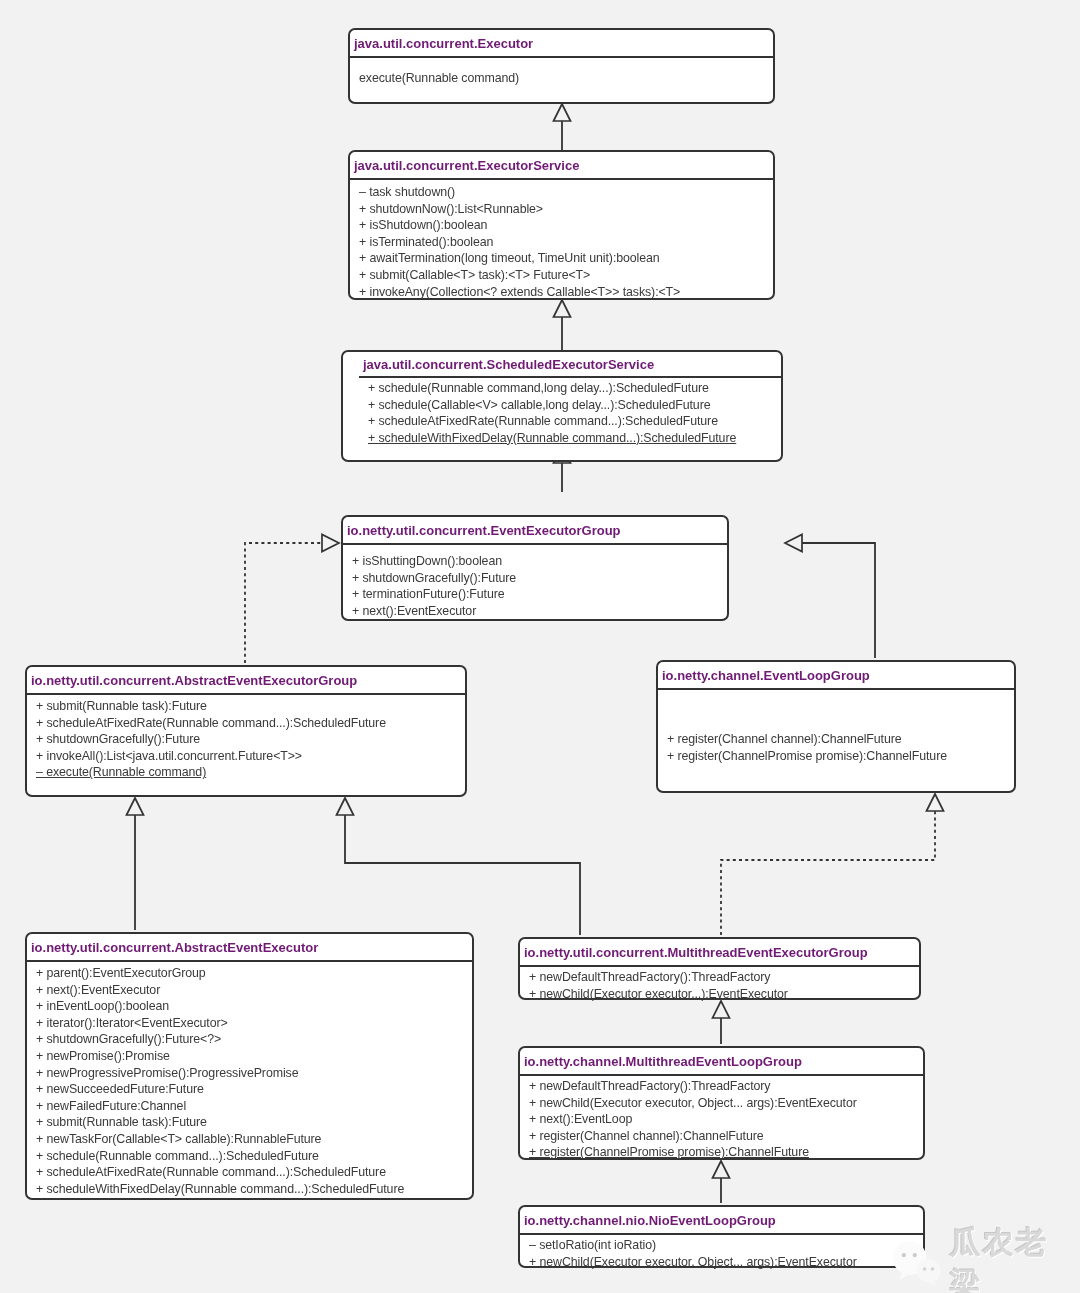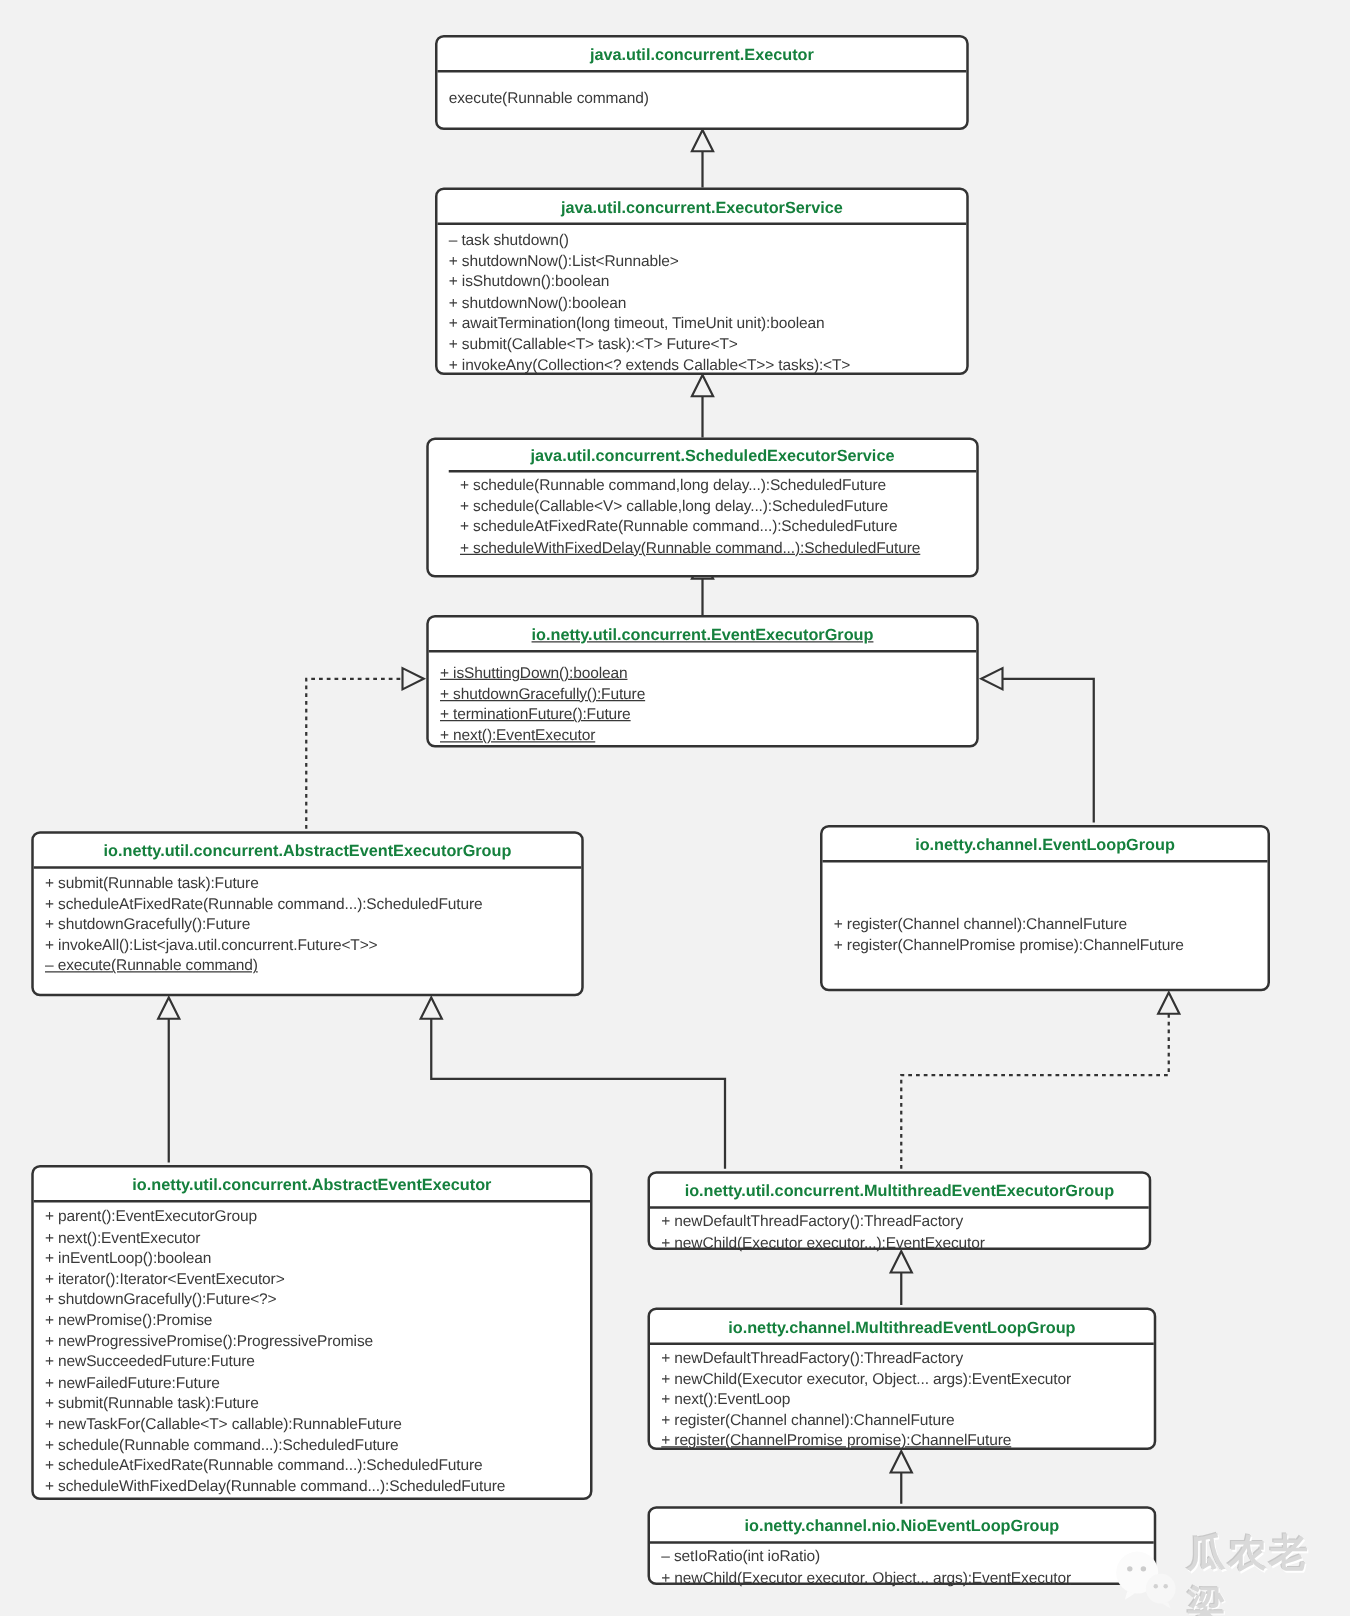--- a/index.html
+++ b/index.html
@@ -14,36 +14,36 @@
     position:relative;width:1080px;height:1293px;background:var(--bg);
     font-family:"Liberation Sans","DejaVu Sans",sans-serif;color:var(--text);
     overflow:hidden;
   }
   #connectors{position:absolute;left:0;top:0;width:1080px;height:1293px;}
   .box{
     position:absolute;background:var(--box-bg);
     border:2px solid var(--line);border-radius:7px;box-sizing:border-box;
   }
   .title{
-    font-weight:bold;text-align:center;font-size:13px;color:#15803d;
+    font-weight:bold;font-size:13px;color:#701a75;
     padding:6px 4px 5px;border-bottom:2px solid var(--line);white-space:nowrap;
   }
   .methods{
     padding:4px 9px 0 9px;font-size:12.4px;line-height:16.6px;white-space:nowrap;
     letter-spacing:-0.1px;
   }
   .method.underline{text-decoration:underline;}
 
   #box-executor{left:348px;top:28px;width:427px;height:76px;}
   #box-executor .methods{padding-top:12px;}
   #box-executorservice{left:348px;top:150px;width:427px;height:150px;}
   #box-scheduledexecutorservice{left:341px;top:350px;width:442px;height:112px;padding-left:16px;}
   #box-scheduledexecutorservice .title{padding:5px 4px 4px;}
   #box-scheduledexecutorservice .methods{padding:2px 9px 0;}
-  #box-eventexecutorgroup{left:341px;top:492px;width:442px;height:106px;text-decoration:underline;}
+  #box-eventexecutorgroup{left:341px;top:515px;width:388px;height:106px;}
   #box-eventexecutorgroup .methods{padding-top:8px;}
   #box-abstracteventexecutorgroup{left:25px;top:665px;width:442px;height:132px;}
   #box-abstracteventexecutorgroup .methods{padding-top:3px;}
   #box-eventloopgroup{left:656px;top:660px;width:360px;height:133px;}
   #box-eventloopgroup .methods{padding-top:41px;}
   #box-abstracteventexecutor{left:25px;top:932px;width:449px;height:268px;}
   #box-abstracteventexecutor .methods{padding-top:3px;}
   #box-multithreadeventexecutorgroup{left:518px;top:937px;width:403px;height:63px;}
   #box-multithreadeventexecutorgroup .methods{padding:2px 9px 0;}
   #box-multithreadeventloopgroup{left:518px;top:1046px;width:407px;height:114px;}
@@ -127,21 +127,21 @@
         <div class="method">execute(Runnable command)</div>
       </div>
   </div>
 
   <div class="box" id="box-executorservice">
     <div class="title">java.util.concurrent.ExecutorService</div>
     <div class="methods">
         <div class="method">– task shutdown()</div>
         <div class="method">+ shutdownNow():List&lt;Runnable&gt;</div>
         <div class="method">+ isShutdown():boolean</div>
-        <div class="method">+ shutdownNow():boolean</div>
+        <div class="method">+ isTerminated():boolean</div>
         <div class="method">+ awaitTermination(long timeout, TimeUnit unit):boolean</div>
         <div class="method">+ submit(Callable&lt;T&gt; task):&lt;T&gt; Future&lt;T&gt;</div>
         <div class="method">+ invokeAny(Collection&lt;? extends Callable&lt;T&gt;&gt; tasks):&lt;T&gt;</div>
       </div>
   </div>
 
   <div class="box" id="box-scheduledexecutorservice">
     <div class="title">java.util.concurrent.ScheduledExecutorService</div>
     <div class="methods">
         <div class="method">+ schedule(Runnable command,long delay...):ScheduledFuture</div>
@@ -184,21 +184,21 @@
     <div class="title">io.netty.util.concurrent.AbstractEventExecutor</div>
     <div class="methods">
         <div class="method">+ parent():EventExecutorGroup</div>
         <div class="method">+ next():EventExecutor</div>
         <div class="method">+ inEventLoop():boolean</div>
         <div class="method">+ iterator():Iterator&lt;EventExecutor&gt;</div>
         <div class="method">+ shutdownGracefully():Future&lt;?&gt;</div>
         <div class="method">+ newPromise():Promise</div>
         <div class="method">+ newProgressivePromise():ProgressivePromise</div>
         <div class="method">+ newSucceededFuture:Future</div>
-        <div class="method">+ newFailedFuture:Future</div>
+        <div class="method">+ newFailedFuture:Channel</div>
         <div class="method">+ submit(Runnable task):Future</div>
         <div class="method">+ newTaskFor(Callable&lt;T&gt; callable):RunnableFuture</div>
         <div class="method">+ schedule(Runnable command...):ScheduledFuture</div>
         <div class="method">+ scheduleAtFixedRate(Runnable command...):ScheduledFuture</div>
         <div class="method">+ scheduleWithFixedDelay(Runnable command...):ScheduledFuture</div>
       </div>
   </div>
 
   <div class="box" id="box-multithreadeventexecutorgroup">
     <div class="title">io.netty.util.concurrent.MultithreadEventExecutorGroup</div>

